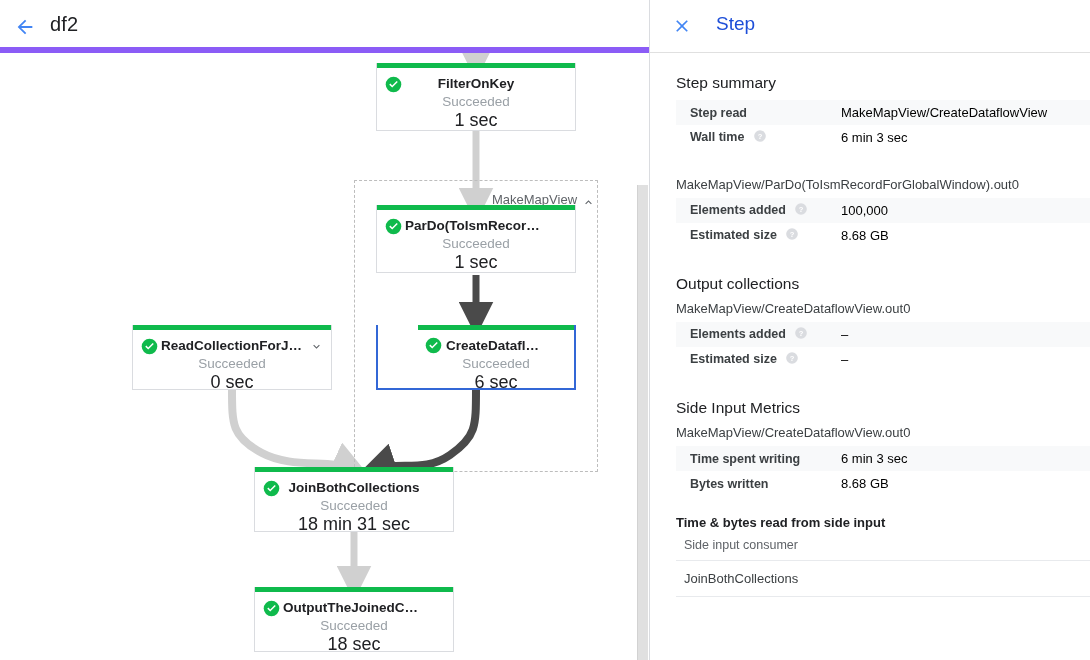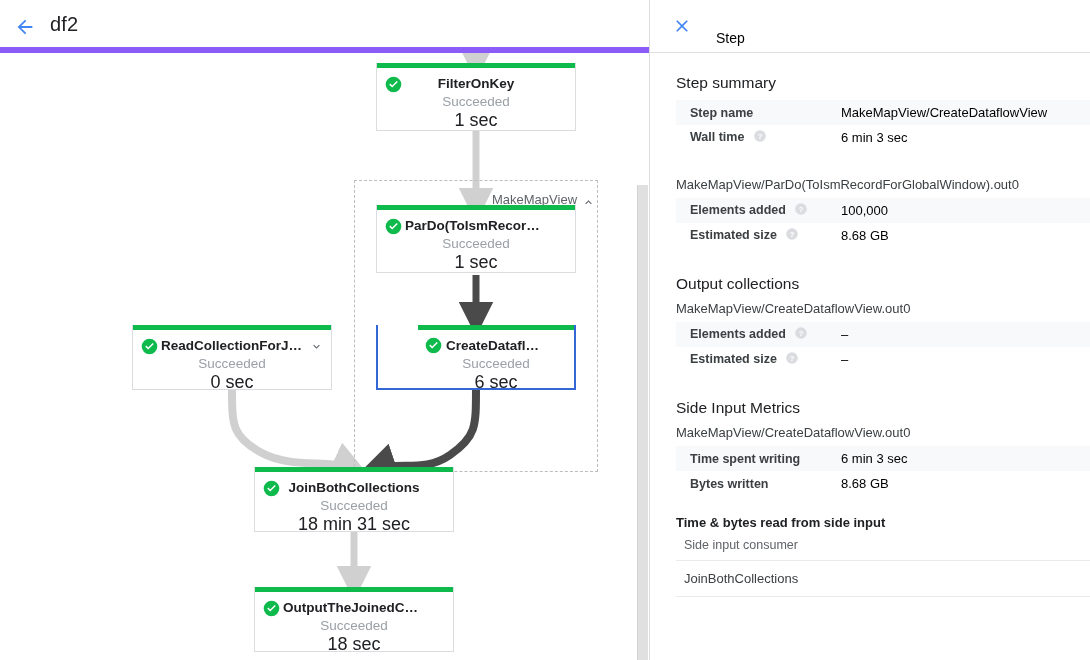--- a/index.html
+++ b/index.html
@@ -91,21 +91,21 @@
   }
   #right-header {
     position:absolute; left:0; top:0; width:440px; height:53px;
     border-bottom:1px solid #e0e0e0; background:#fff;
   }
   #close-icon-btn {
     position:absolute; left:18px; top:12px; width:28px; height:28px;
     display:flex; align-items:center; justify-content:center; cursor:pointer;
   }
   #right-title {
-    position:absolute; left:66px; top:30px; font-size:14px; color:#000000;
+    position:absolute; left:66px; top:13px; font-size:19px; color:#1d4ed8;
   }
   #right-body {
     position:absolute; left:0; top:53px; width:440px; height:607px;
     padding:21px 0 0 0; overflow:hidden;
   }
   .sec-title {
     font-size:15.5px; color:#202124; margin:0 8px 8px 26px; font-weight:400;
   }
   .sec-sub {
     font-size:13px; color:#3c4043; margin:0 0 6px 26px; font-weight:400;
@@ -313,21 +313,21 @@
       </div>
       <div id="right-title">Step</div>
     </div>
 
     <div id="right-body">
 
       <div class="sec-title">Step summary</div>
       <table class="kv-table">
         <tbody>
             <tr class="alt">
-          <td class="kv-key">Step name</td>
+          <td class="kv-key">Step read</td>
           <td class="kv-val">MakeMapView/CreateDataflowView</td>
         </tr>
         <tr>
           <td class="kv-key">
             <span>Wall time</span>
             <span class="help-icon">
               <svg width="14" height="14" viewBox="0 0 24 24" aria-hidden="true">
                 <circle cx="12" cy="12" r="10" fill="#dadce0"></circle>
                 <text x="12" y="16.5" font-size="13" font-family="Liberation Sans, sans-serif" fill="#fff" text-anchor="middle">?</text>
               </svg>

